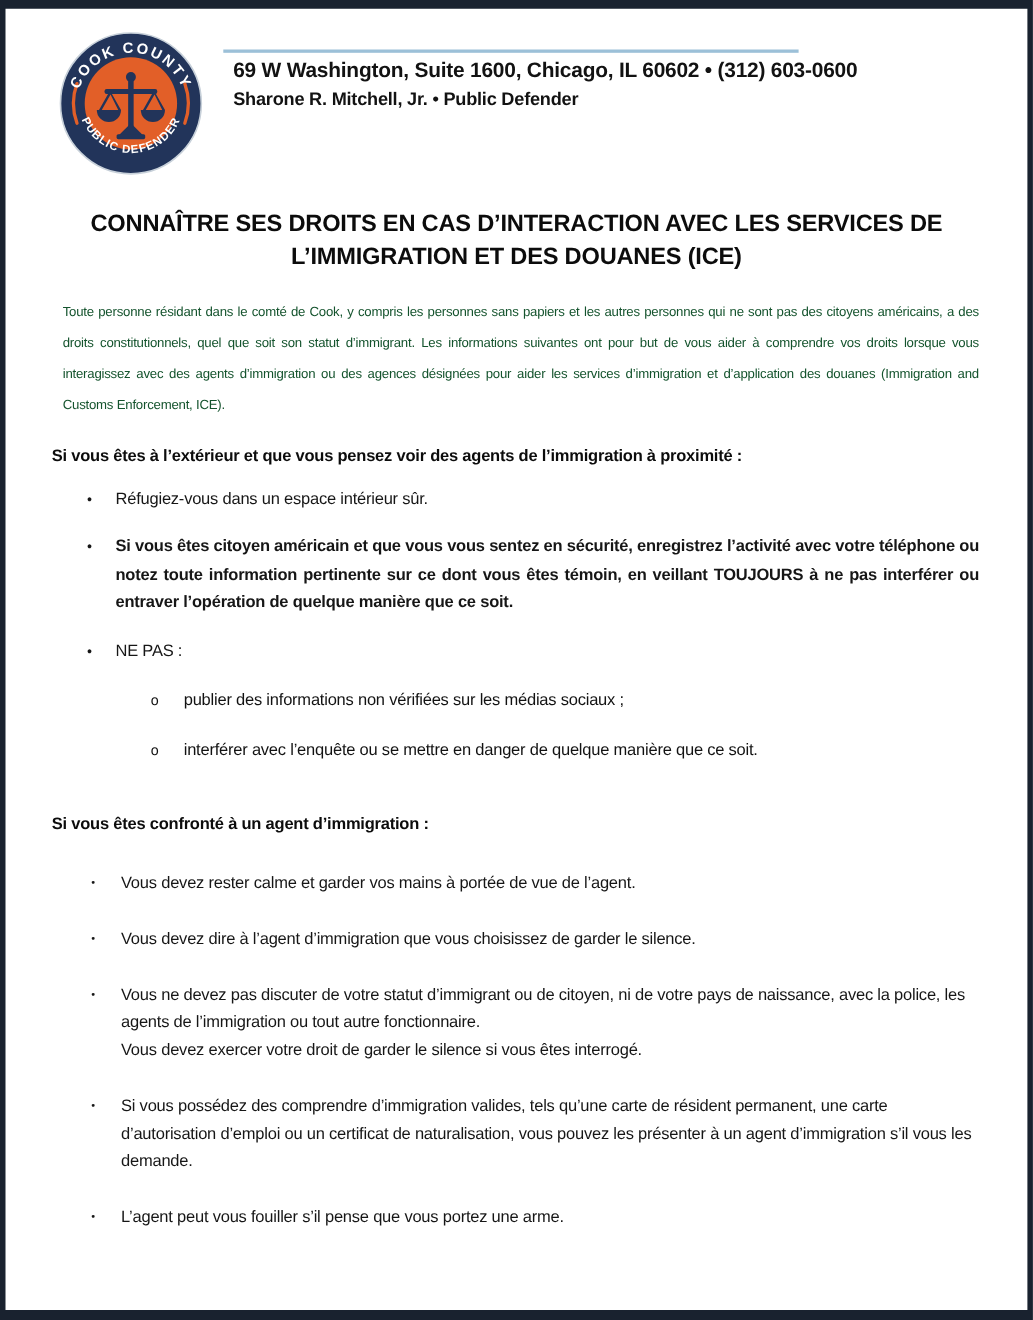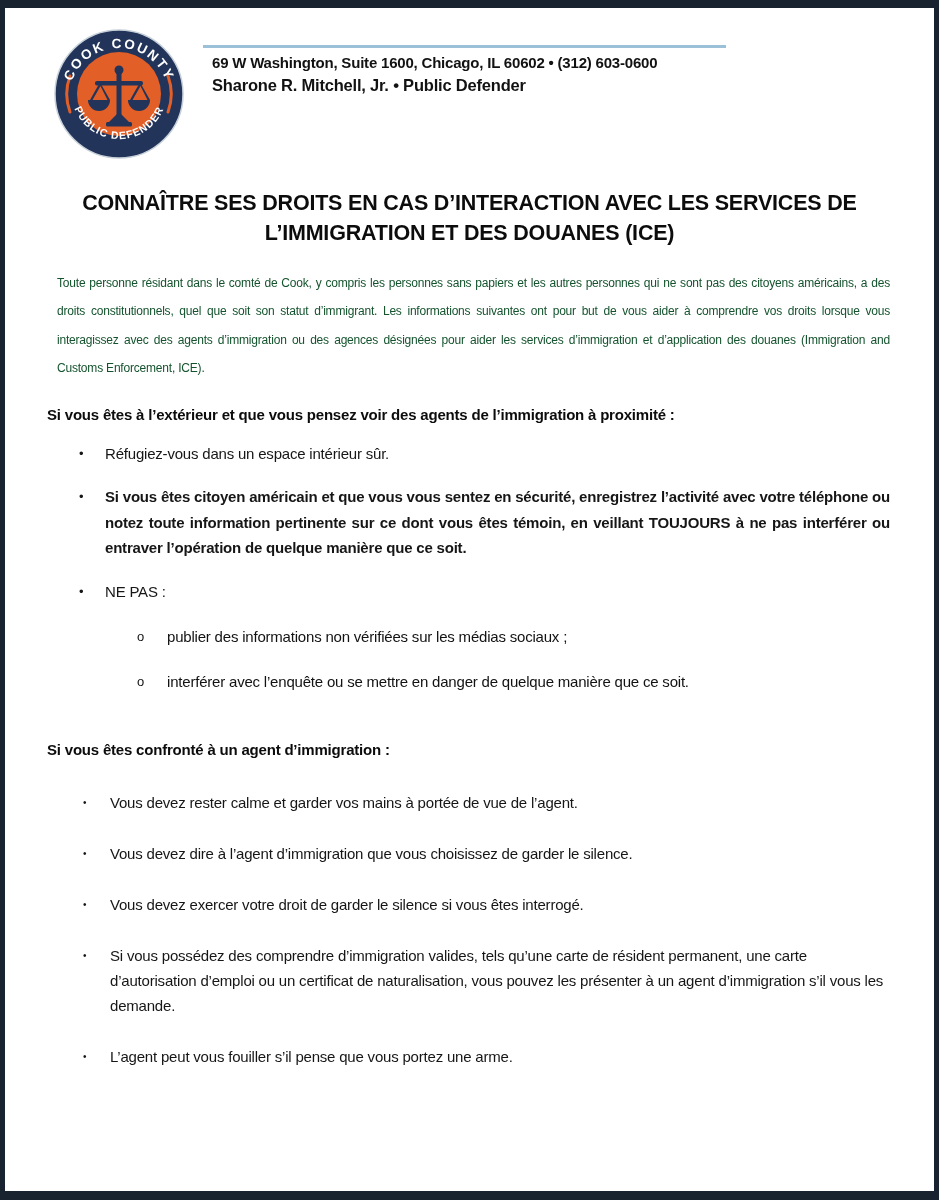--- a/index.html
+++ b/index.html
@@ -20,21 +20,21 @@
 
   
   .header { display: flex; margin: 20px 0 0 4px; }
   .logo-wrap { width: 132px; height: 132px; flex: 0 0 auto; }
   .header-text { margin-left: 18px; padding-top: 14px; }
   .org-name {
     font-size: 24px; font-weight: bold; color: #000;
     letter-spacing: -0.3px; white-space: nowrap;
   }
   .org-rule { width: 523px; height: 3px; background: #9cc0d8; margin-top: 3px; }
-  .address { font-size: 15px; font-weight: bold; margin: 6px 0 0 9px; letter-spacing: -0.2px; }
+  .address { font-size: 19px; font-weight: bold; margin: 6px 0 0 9px; letter-spacing: -0.2px; }
   .chief { font-size: 16.5px; font-weight: bold; margin: 5px 0 0 9px; letter-spacing: -0.2px; }
 
   
   .doc-title {
     margin: 28px 20px 0 20px;
     text-align: center;
     font-size: 21.5px; font-weight: bold; color: #0c0c0c;
     line-height: 30px; letter-spacing: -0.2px;
   }
 
@@ -157,20 +157,21 @@
       </div>
       <div class="li">
         <span class="marker">•</span>
         <div class="t">
           <div>Vous devez dire à l’agent d’immigration que vous choisissez de garder le silence.</div>
         </div>
       </div>
       <div class="li">
         <span class="marker">•</span>
         <div class="t">
+          <div>Vous ne devez pas discuter de votre statut d’immigrant ou de citoyen, ni de votre pays de naissance, avec la police, les agents de l’immigration ou tout autre fonctionnaire.</div>
           <div>Vous devez exercer votre droit de garder le silence si vous êtes interrogé.</div>
         </div>
       </div>
       <div class="li">
         <span class="marker">•</span>
         <div class="t">Si vous possédez des comprendre d’immigration valides, tels qu’une carte de résident permanent, une carte d’autorisation d’emploi ou un certificat de naturalisation, vous pouvez les présenter à un agent d’immigration s’il vous les demande.</div>
       </div>
       <div class="li">
         <span class="marker">•</span>
         <div class="t">L’agent peut vous fouiller s’il pense que vous portez une arme.</div>

